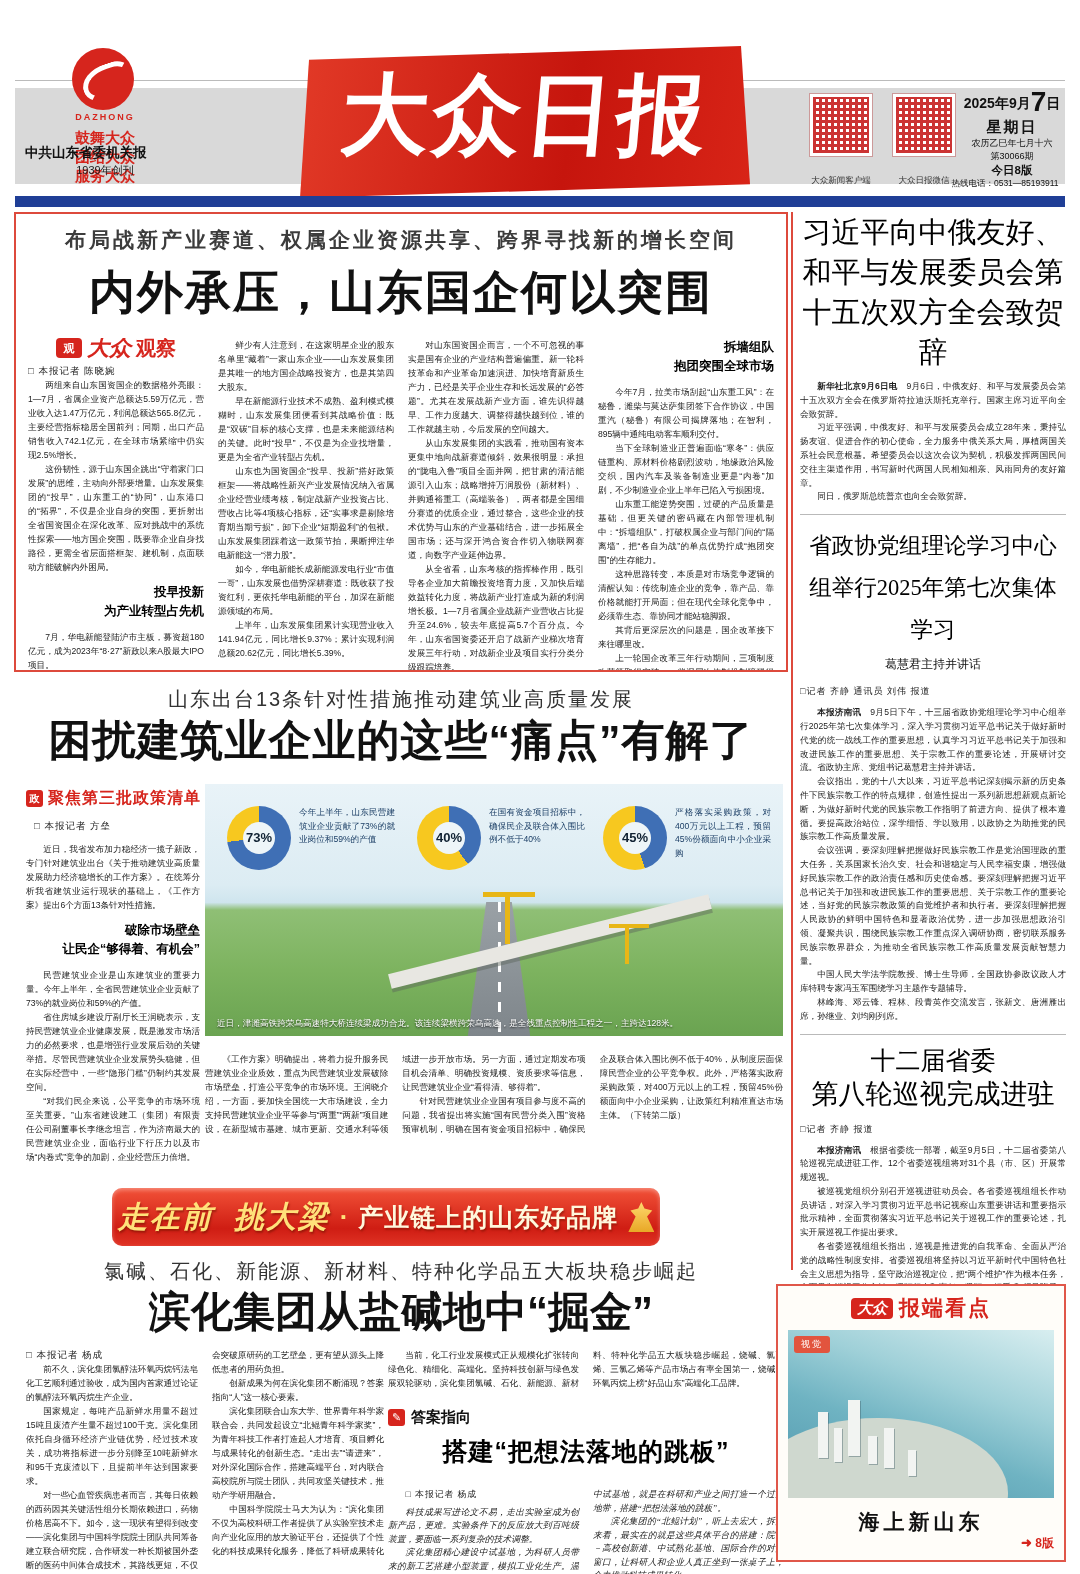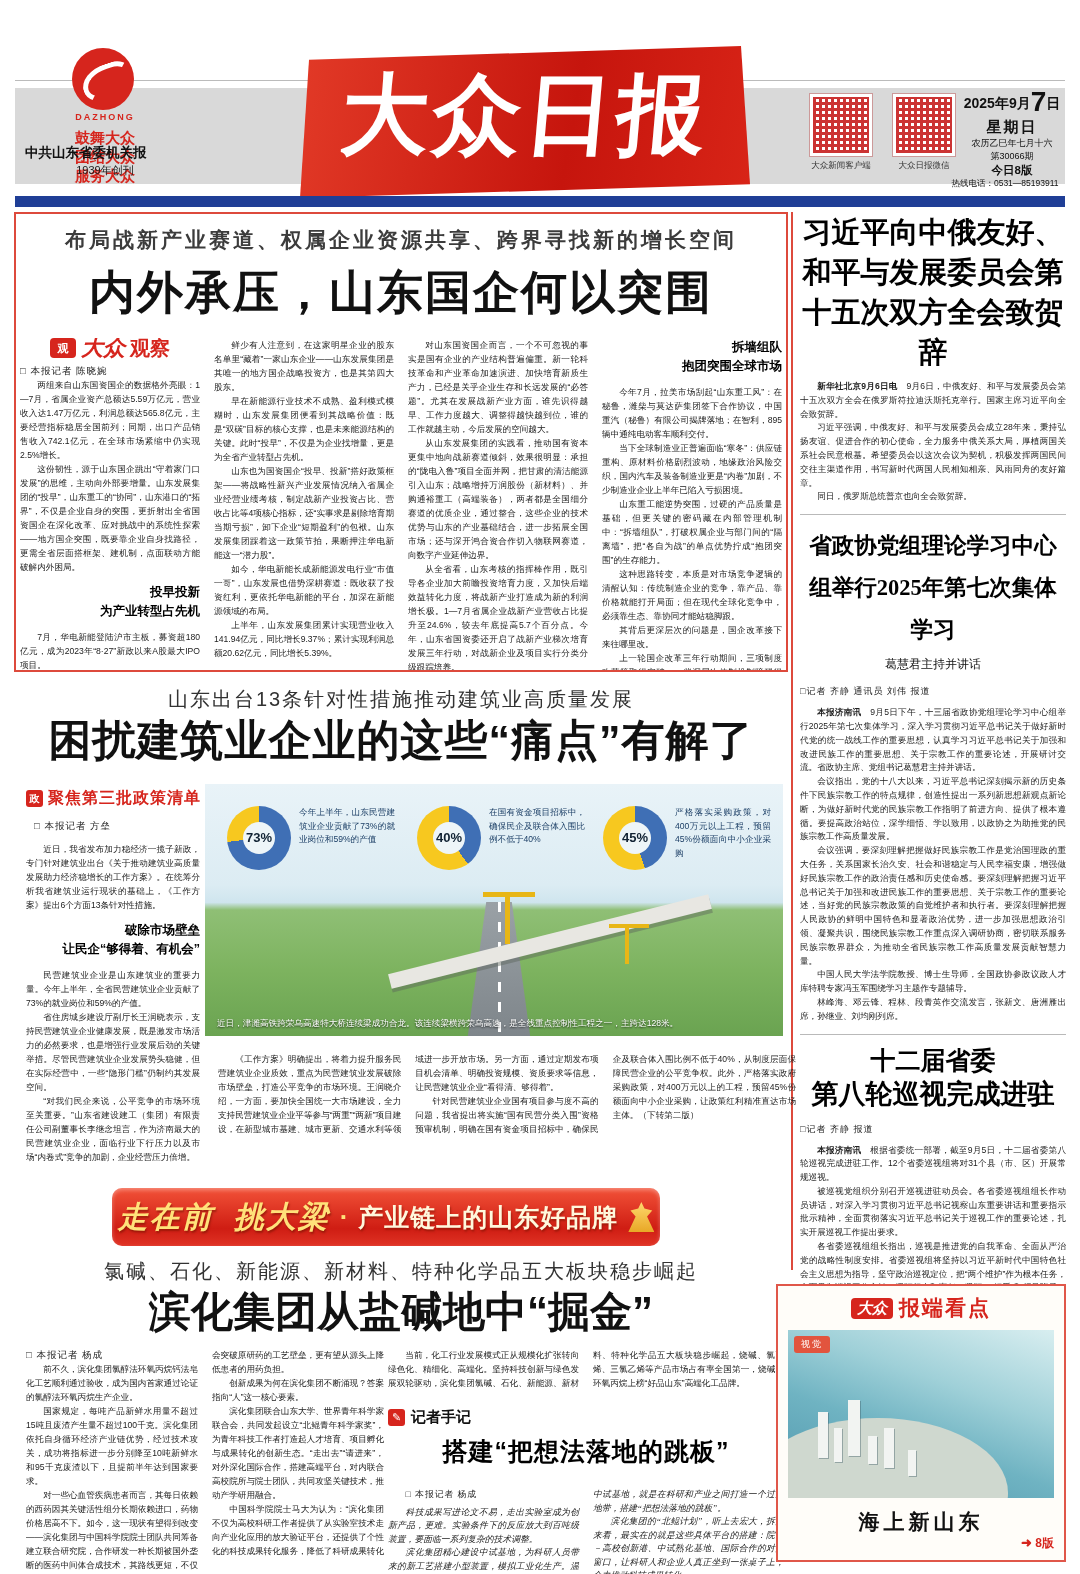--- a/index.html
+++ b/index.html
@@ -22,51 +22,51 @@
   .m-organ{left:25px;top:144px;width:160px;text-align:left;font-weight:900;font-size:13.5px;color:#111}
   .m-founded{left:25px;top:163px;width:160px;text-align:center;font-size:11px;color:#222}
   .flag{left:300px;top:46px;width:450px;height:152px;background:linear-gradient(100deg,#e23a27,#c6150d 60%,#d82417);clip-path:polygon(2% 9%,98% 0%,100% 91%,0% 100%)}
   .flag-title{left:300px;top:66px;width:450px;text-align:center;color:#fff;font-family:"Liberation Serif",serif;font-weight:bold;font-size:88px;line-height:100px;letter-spacing:4px;transform:skewX(-5deg)}
   .qr{width:62px;height:62px;background:
      repeating-linear-gradient(0deg,#c33 0 3px,transparent 3px 6px),
      repeating-linear-gradient(90deg,#c33 0 3px,#fff 3px 6px);
      border:3px solid #fff;outline:1px solid #c99}
   .qr1{left:810px;top:94px}
   .qr2{left:893px;top:94px}
-  .qr-label{top:160px;width:80px;text-align:center;font-size:8.5px;color:#333}
+  .qr-label{top:175px;width:80px;text-align:center;font-size:8.5px;color:#333}
   .qr-label.l1{left:801px}
   .qr-label.l2{left:884px}
   .date-block{left:958px;top:86px;width:108px;text-align:center;color:#111}
   .date-main{font-weight:900;font-size:14px}
   .date-main .big{font-size:28px;font-weight:bold;vertical-align:-3px}
   .weekday{font-weight:900;font-size:15px;letter-spacing:2px}
   .lunar,.issue{font-size:9px;line-height:13px}
   .pages-today{font-weight:900;font-size:11.5px;line-height:15px}
   .hotline{font-size:8.5px;white-space:nowrap;margin-left:-14px}
   .blue-bar{left:15px;top:196px;width:1050px;height:11px;background:var(--blue-bar)}
 
   
-  .lead-box{left:14px;top:212px;width:774px;height:460px;border:2px solid #dd4a3c;background:#fff;padding:8px 4px;overflow:hidden}
+  .lead-box{left:14px;top:212px;width:774px;height:460px;border:2px solid #dd4a3c;background:#fff;padding:8px 12px;overflow:hidden}
   .kicker{ text-align:center;font-size:21px;color:#3c3c3c;letter-spacing:3px;font-weight:600;margin-top:4px}
   .lead-headline{text-align:center;font-size:46px;font-weight:900;color:var(--ink);letter-spacing:2px;margin-top:8px}
   .lead-body{margin-top:14px;height:348px;column-count:4;column-gap:14px;overflow:hidden}
   .body-text{font-size:8.6px;line-height:14px;text-align:justify;color:#222}
   .body-text p{text-indent:2em;margin:0}
   .observer{display:block;margin:0 auto 6px;width:150px}
   .observer-row{display:flex;align-items:center;justify-content:center;gap:5px}
   .observer-icon{width:26px;height:20px;background:var(--red);border-radius:4px;color:#fff;font-size:11px;line-height:20px;text-align:center;font-weight:bold}
   .observer-brand{color:var(--red);font-family:"Liberation Serif",serif;font-weight:bold;font-style:italic;font-size:22px}
   .observer-suffix{color:var(--red);font-weight:900;font-size:20px}
   .byline{font-size:9.5px;color:#222;margin:8px 0;text-indent:0 !important;letter-spacing:1px}
   .inline-sub{font-weight:900;font-size:12.5px;text-align:right;line-height:19px;margin:9px 0;color:#000;break-inside:avoid}
 
   
   .red-divider{left:791px;top:212px;width:2px;height:1058px;background:#dd4a3c}
   .right-col{left:800px;top:212px;width:266px}
-  .serif-head{font-family:"Liberation Serif",serif;font-weight:bold;color:#000;text-align:center}
+  .serif-head{font-family:"Liberation Serif",serif;font-weight:normal;color:#000;text-align:center}
   .xi-head{font-size:29px;line-height:40px}
   .r-body{font-size:8.6px;line-height:13.8px;text-align:justify;color:#222;margin-top:8px}
   .r-body p{text-indent:2em}
   .r-divider{width:266px;height:1px;background:#b9b9b9;margin:10px 0}
   .zx-head{font-size:22.5px;line-height:42px}
   .zx-sub{font-family:"Liberation Serif",serif;font-size:12px;text-align:center;margin-top:5px;color:#111}
   .r-byline{font-size:9px;color:#222;margin-top:12px;letter-spacing:1px}
   .xs-head1{font-size:25px;line-height:32px}
   .xs-head2{font-size:27px;line-height:34px}
 
@@ -87,21 +87,21 @@
   .crane.c1::after{content:"";position:absolute;left:-22px;top:0;width:52px;height:5px;background:#e8b616}
   .crane.c2{left:420px;top:140px;width:4px;height:40px}
   .crane.c2::after{content:"";position:absolute;left:-16px;top:0;width:40px;height:4px;background:#e8b616}
   .stat{position:absolute;display:flex;align-items:flex-start;gap:8px}
   .stat1{left:22px;top:22px}.stat2{left:212px;top:22px}.stat3{left:398px;top:22px}
   .donut{width:64px;height:64px;border-radius:50%;position:relative;flex:0 0 auto}
   .donut::after{content:"";position:absolute;left:16px;top:16px;width:32px;height:32px;background:#eef5f8;border-radius:50%}
   .donut-val{position:absolute;left:0;top:0;width:64px;height:64px;line-height:64px;text-align:center;font-weight:900;font-size:13px;color:#123;z-index:2}
   .stat-text{width:96px;font-size:8.6px;line-height:13.5px;color:#1c3f66;text-align:justify}
   .photo-caption{position:absolute;left:12px;bottom:6px;width:554px;color:#fff;font-size:8.6px;line-height:13px;text-shadow:0 1px 2px rgba(0,0,0,.8)}
-  .mid-bottomcols{left:218px;top:1052px;width:578px;height:128px;column-count:3;column-gap:14px;overflow:hidden}
+  .mid-bottomcols{left:205px;top:1052px;width:578px;height:128px;column-count:3;column-gap:14px;overflow:hidden}
 
   
   .banner{left:112px;top:1188px;width:548px;height:58px;border-radius:10px;background:linear-gradient(180deg,#f25238,#cf1d13 70%,#e03325);display:flex;align-items:center;justify-content:center;gap:10px;box-shadow:inset 0 2px 4px rgba(255,255,255,.35)}
   .banner-cn{font-family:Liberation Mono, monospace;font-style:italic;font-weight:bold;font-size:30px;color:#ffe27a;text-shadow:1px 2px 2px rgba(120,20,0,.6);letter-spacing:2px}
   .banner-sub{font-weight:900;font-size:25px;color:#fff8dd;text-shadow:1px 2px 2px rgba(120,20,0,.55);letter-spacing:1px}
   .banner-dot{color:#ffe27a;font-size:26px;font-weight:bold}
   .banner-deco{width:26px;height:30px;background:linear-gradient(180deg,#ffd86e,#e8a826);clip-path:polygon(50% 0,62% 22%,92% 28%,72% 48%,100% 100%,0 100%,28% 48%,8% 28%,38% 22%)}
 
   
   .bh-kicker{left:15px;top:1258px;width:772px;text-align:center;font-size:20px;color:#333;letter-spacing:2px}
@@ -321,21 +321,21 @@
   </div>
 
   <div class="abs bh-right-top body-text">
     <p>当前，化工行业发展模式正从规模化扩张转向绿色化、精细化、高端化。坚持科技创新与绿色发展双轮驱动，滨化集团氯碱、石化、新能源、新材料、特种化学品五大板块稳步崛起，烧碱、氯丙烯、三氯乙烯等产品市场占有率全国第一，烧碱、环氧丙烷上榜“好品山东”高端化工品牌。</p>
 
   </div>
 
   <div class="abs shouji">
     <div class="shouji-tagrow">
       <span class="shouji-icon">✎</span>
-      <span class="shouji-tag">记者手记</span>
+      <span class="shouji-tag">答案指向</span>
     </div>
     <div class="shouji-head">搭建“把想法落地的跳板”</div>
     <div class="shouji-body">
       <p class="shouji-byline">□ 本报记者 杨成</p>
       <p>科技成果写进论文不易，走出实验室成为创新产品，更难。实验条件下的反应放大到百吨级装置，要面临一系列复杂的技术调整。</p>
       <p>滨化集团精心建设中试基地，为科研人员带来的新工艺搭建小型装置，模拟工业化生产。温度、压力、废液处理等，都要在这里走过一遍。中试基地，就是在科研和产业之间打造一个过渡地带，搭建“把想法落地的跳板”。</p>
       <p>滨化集团的“北鲲计划”，听上去宏大，拆开来看，最实在的就是这些具体平台的搭建：院士－高校创新港、中试熟化基地、国际合作的对接窗口，让科研人和企业人真正坐到一张桌子上，合力推动科技成果转化。</p>
     </div>
   </div>
 

